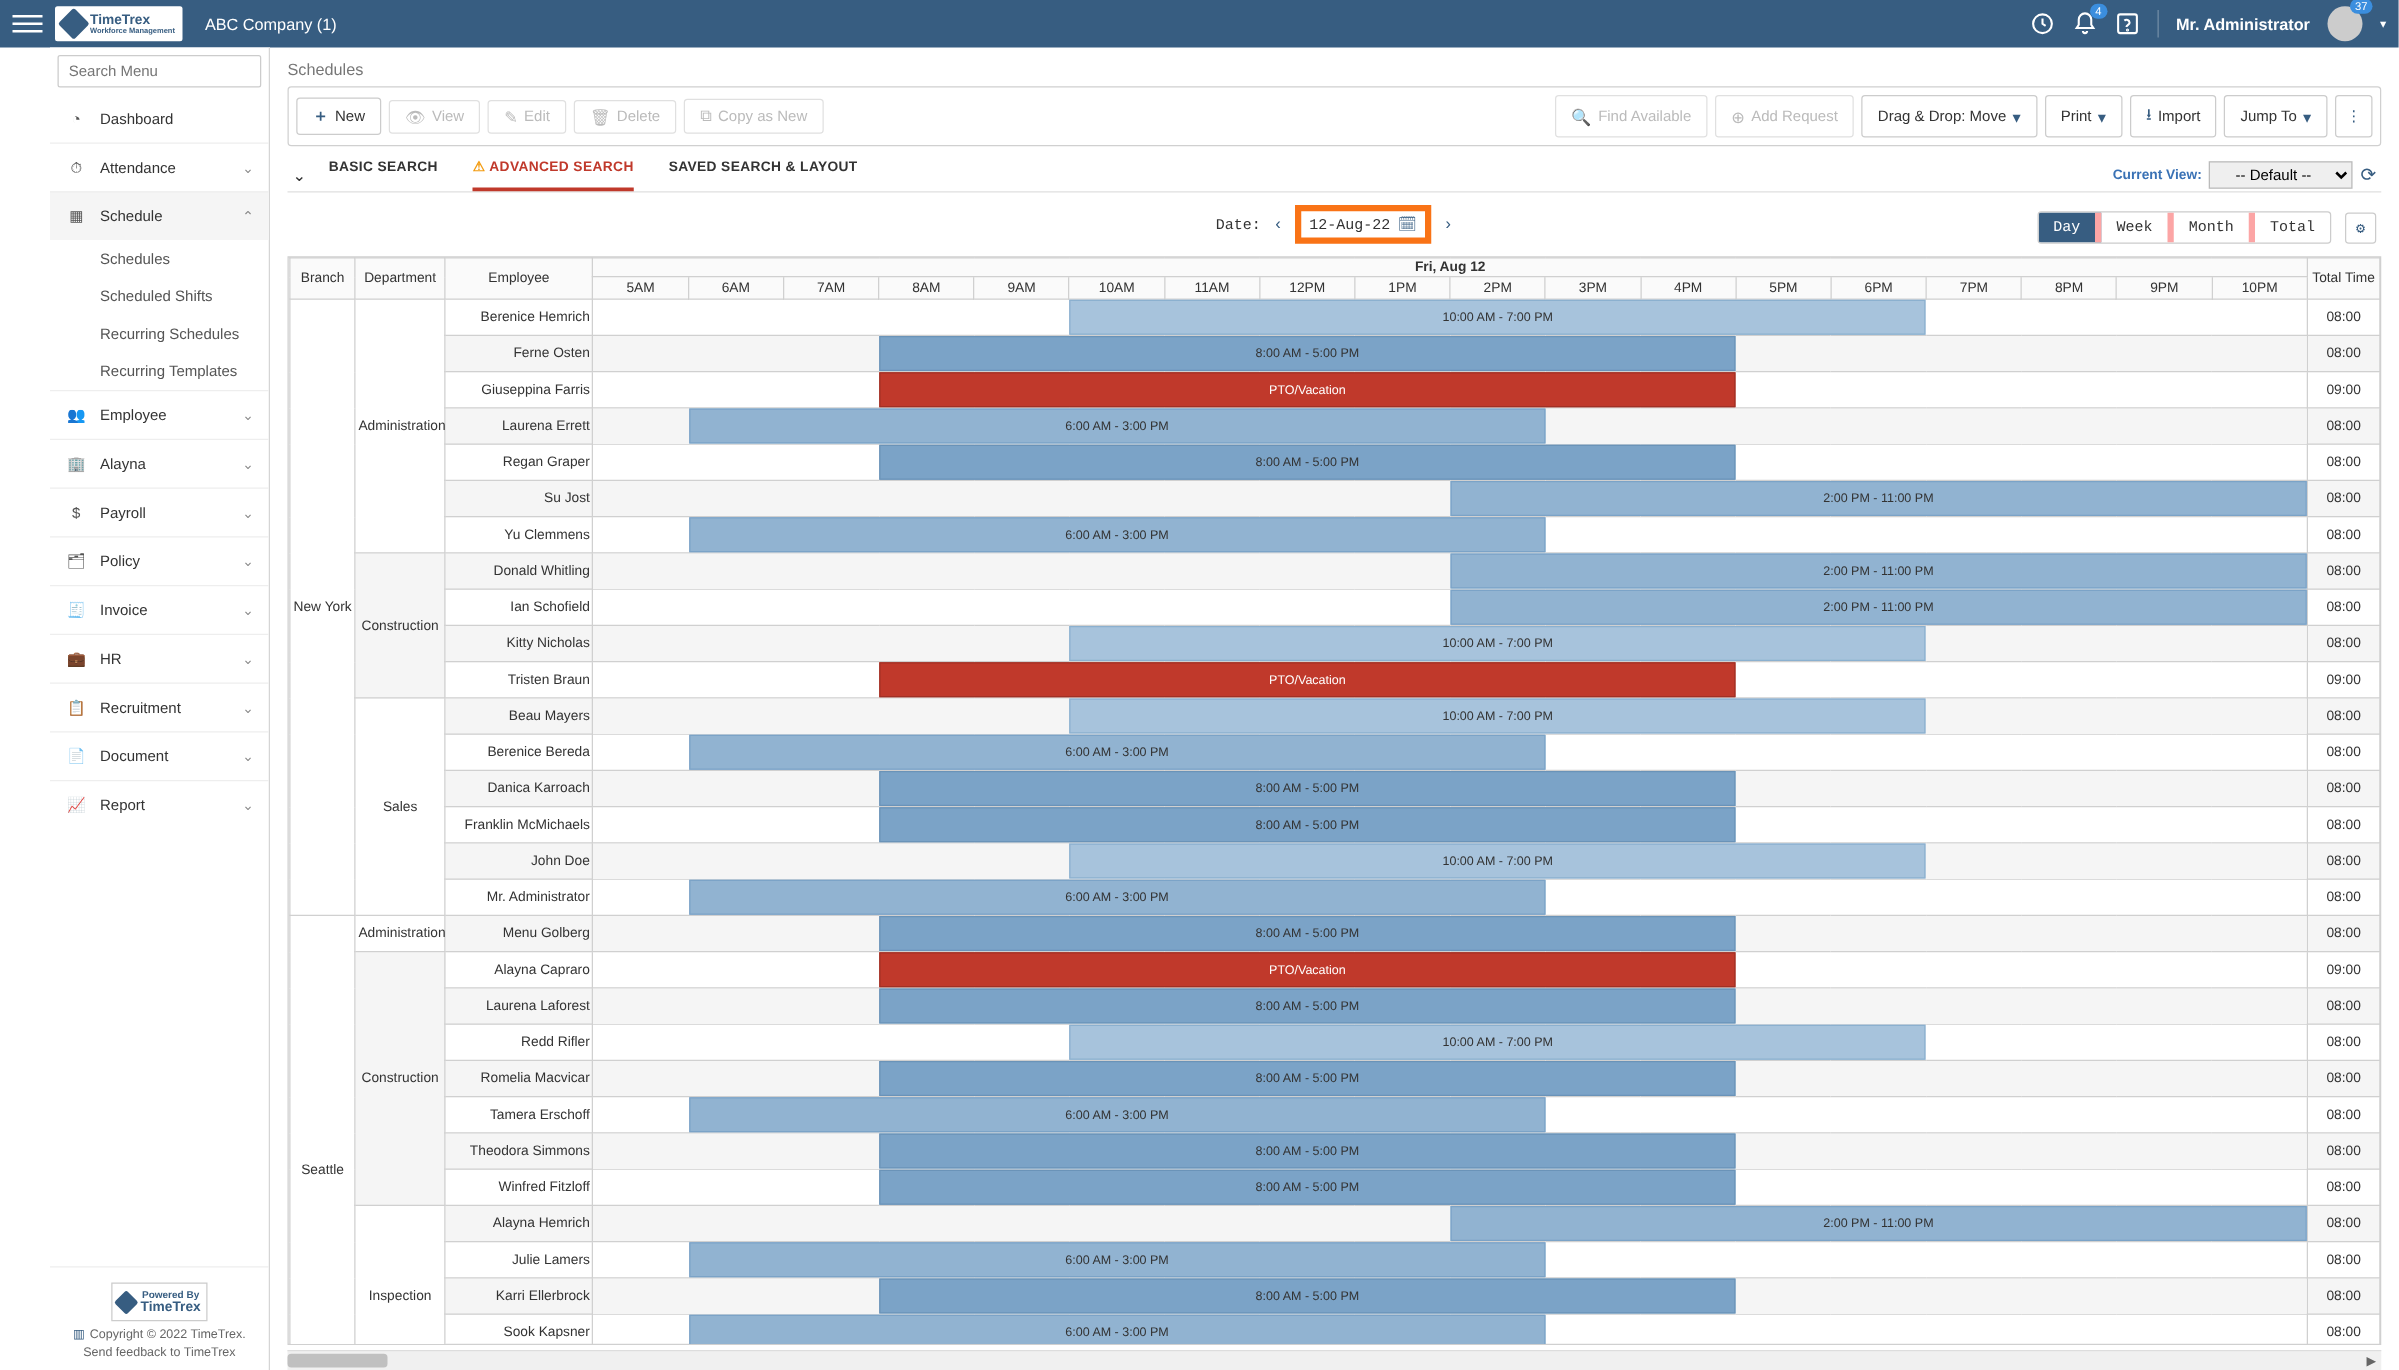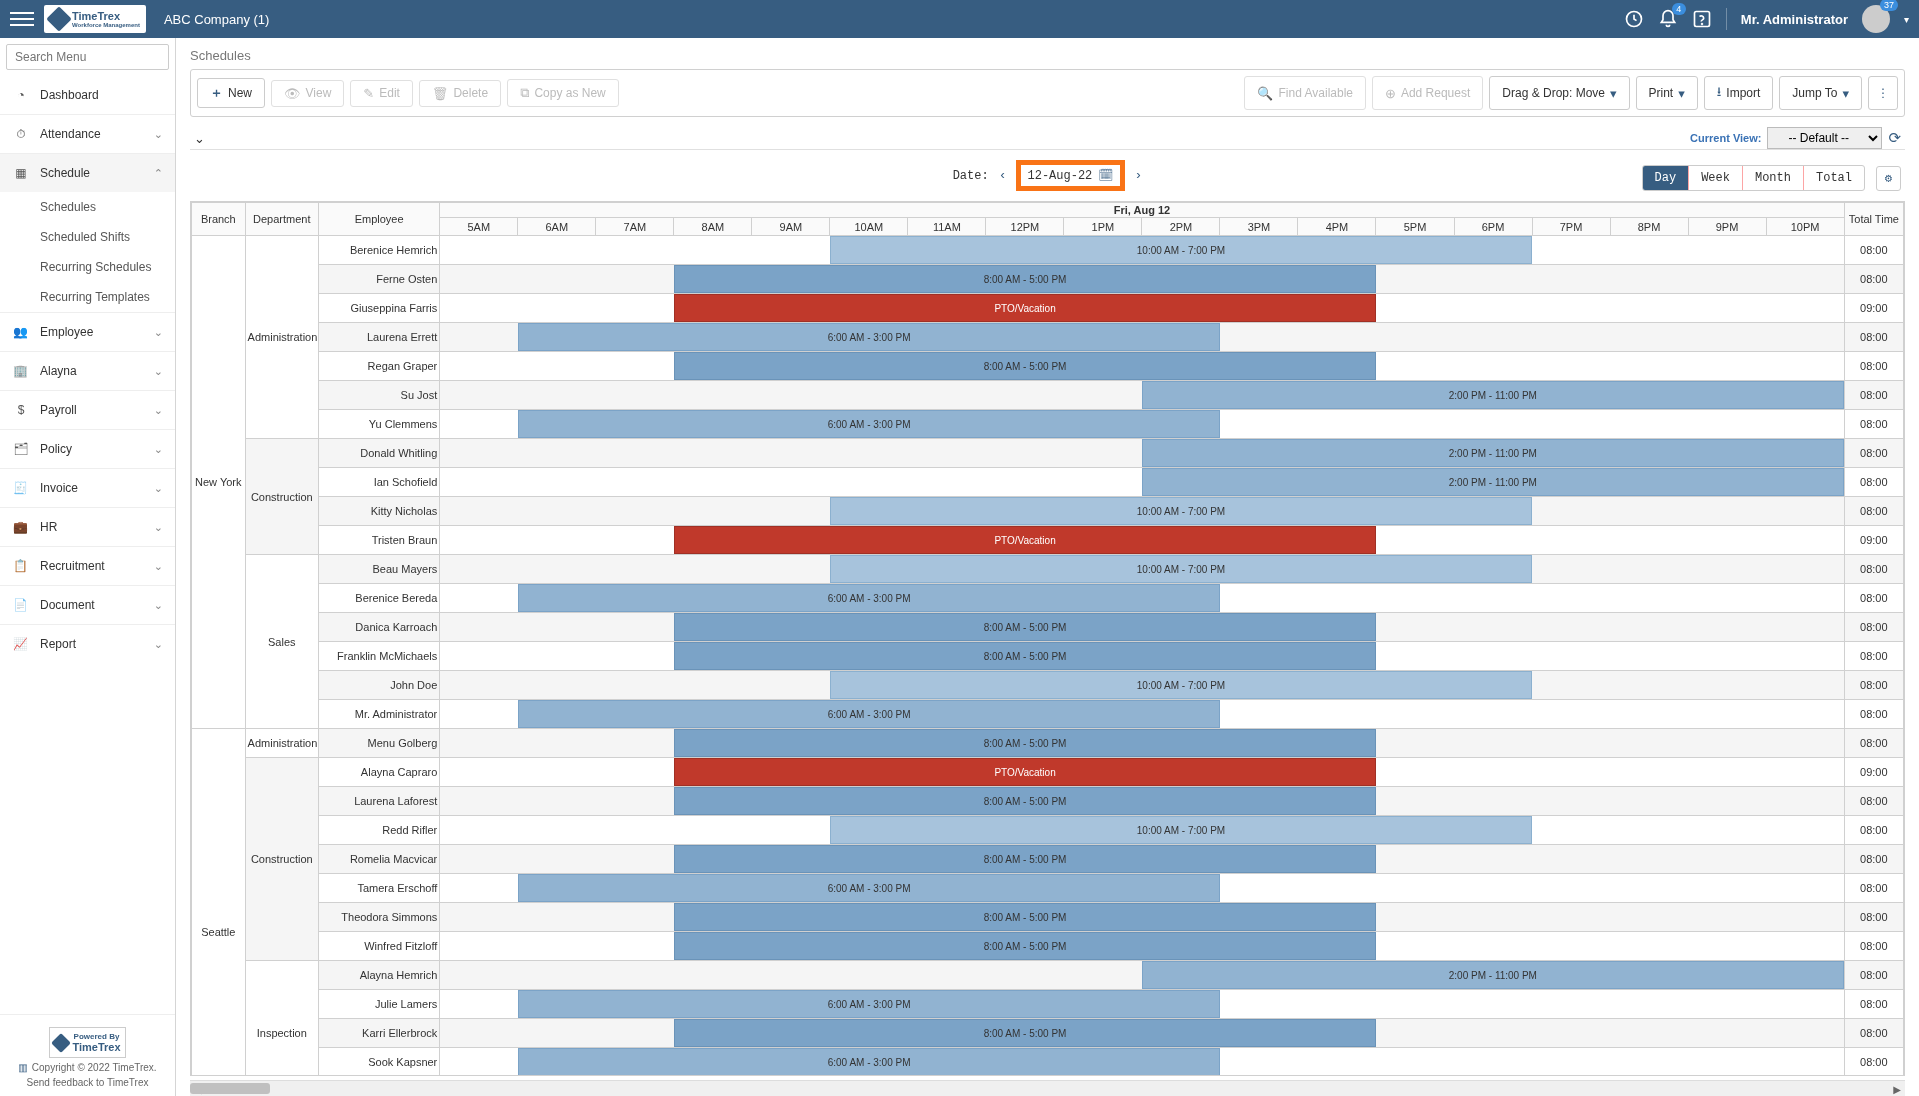--- a/index.html
+++ b/index.html
@@ -14,21 +14,21 @@
 .company-name { font-size: 13px; margin-left: 8px; }
 .topbar-right { margin-left: auto; display: flex; align-items: center; gap: 14px; }
 .top-icon { width: 20px; height: 20px; display: flex; align-items: center; justify-content: center; cursor: pointer; position: relative; }
 .divider-v { width: 1px; height: 22px; background: rgba(255,255,255,0.3); }
 .badge { position: absolute; top: -6px; right: -8px; background: #3b8ede; color: #fff; font-size: 9px; border-radius: 8px; padding: 1px 4px; min-width: 14px; text-align: center; }
 .user-name { font-size: 13px; font-weight: bold; }
 .avatar { width: 28px; height: 28px; border-radius: 50%; background: #ccc; position: relative; }
 .chev-down { font-size: 10px; }
 
 
-.main { display: flex; height: calc(100% - 38px); }
+.main { display: flex; height: calc(100% - 38px); margin-left: 40px; }
 .sidebar { width: 176px; border-right: 1px solid #d5d5d5; display: flex; flex-direction: column; background: #fff; }
 .search-box { margin: 6px; }
 .search-box input { width: 100%; padding: 5px 8px; border: 1px solid #ccc; border-radius: 2px; font-size: 12px; }
 .menu { flex: 1; overflow-y: auto; }
 .menu-item { display: flex; align-items: center; padding: 10px 12px; cursor: pointer; font-size: 12px; color: #333; border-top: 1px solid #eee; }
 .menu-item:first-child { border-top: none; }
 .menu-icon { width: 18px; height: 18px; margin-right: 10px; display: flex; align-items: center; justify-content: center; color: #555; }
 .menu-chev { margin-left: auto; color: #888; font-size: 11px; }
 .menu-item.active { background: #f5f5f5; }
 .submenu { padding-left: 28px; }
@@ -57,21 +57,21 @@
 .current-view-label { color: #3a72b5; font-weight: bold; }
 .current-view select { border: 1px solid #bbb; padding: 2px 16px; font-size: 12px; }
 .refresh-icon { color: #375d81; font-size: 15px; cursor: pointer; }
 
 
 .date-row { display: flex; align-items: flex-end; justify-content: center; padding: 10px 0; position: relative; font-family: Liberation Mono, monospace; }
 .date-controls { display: flex; align-items: center; gap: 10px; }
 .dnav { color: #375d81; cursor: pointer; font-size: 13px; }
 .date-input { display: flex; align-items: center; border: 5px solid #f97316; padding: 3px 6px; font-size: 12px; gap: 6px; }
 .view-toggle { position: absolute; right: 40px; display: flex; border: 1px solid #ccc; border-radius: 3px; overflow: hidden; }
-.vtab { padding: 5px 12px; font-size: 12px; cursor: pointer; border-right: 1px solid #fca5a5; }
+.vtab { padding: 5px 12px; font-size: 12px; cursor: pointer; border-right: 5px solid #fca5a5; }
 .vtab:last-child { border-right: none; }
 .vtab.active { background: #375d81; color: #fff; }
 .gear { position: absolute; right: 4px; border: 1px solid #ccc; border-radius: 3px; padding: 4px 8px; cursor: pointer; color: #375d81; }
 
 
 .grid-wrap { flex: 1; overflow: auto; border: 1px solid #d0d0d0; }
 .sched-table { border-collapse: collapse; width: 100%; table-layout: fixed; }
 .sched-table th, .sched-table td { border: 1px solid #d0d0d0; font-size: 11px; }
 .sched-table th { background: #fafafa; font-weight: normal; color: #333; }
 .col-branch { width: 38px; }
@@ -286,20 +286,25 @@
             <span class="bicon" style="color:#375d81;">▾</span>
           </div>
         <div class="btn" style="padding:5px 8px;">
             <span style="color:#375d81;">⋮</span>
           </div>
       </div>
     </div>
 
     <div class="search-tabs-row">
       <span class="expand-chev">⌄</span>
+      <div class="search-tabs">
+        <div class="tab">BASIC SEARCH</div>
+        <div class="tab active"><span class="warn">⚠</span><span>ADVANCED SEARCH</span></div>
+        <div class="tab">SAVED SEARCH &amp; LAYOUT</div>
+      </div>
       <div class="current-view">
         <span class="current-view-label">Current View:</span>
         <select><option>-- Default --</option></select>
         <span class="refresh-icon">⟳</span>
       </div>
     </div>
 
     <div class="date-row">
       <div class="date-controls">
         <span>Date:</span>

